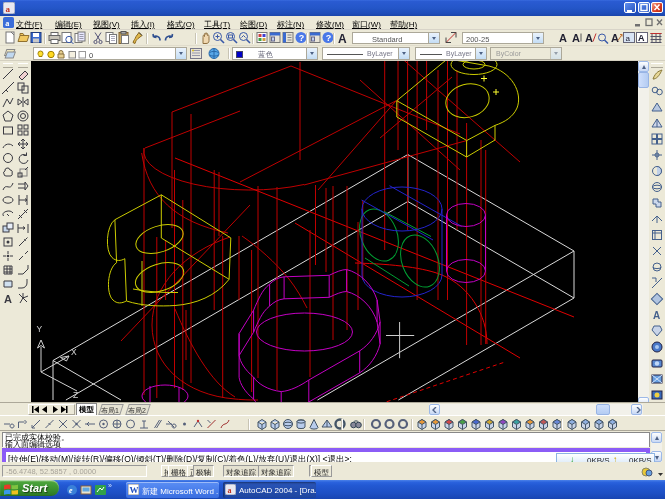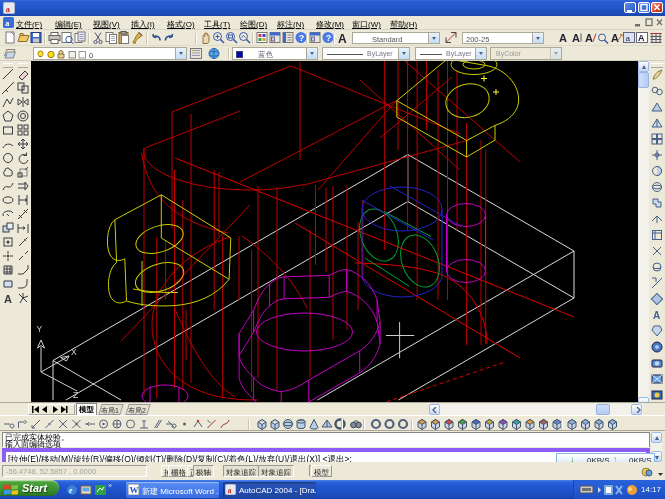--- a/index.html
+++ b/index.html
@@ -976,26 +976,13 @@
       </svg>
     <span style="position:absolute;left:16px;top:4px;">新建 Microsoft Word ...</span>
   </div>
   <div class="taskbtn" style="left:223px;width:93px;background:linear-gradient(#2a55b8,#1e46a0);box-shadow:inset 1px 1px 2px rgba(0,0,0,.4);">
     <svg class="abs" style="left:2px;top:2px" width="11" height="11" viewBox="0 0 11 11">
         <rect width="11" height="11" rx="2" fill="#e8e8f0" stroke="#8090b0"></rect>
         <text x="2.5" y="9" font-size="8" font-weight="bold" fill="#c03020" font-family="Liberation Serif">a</text>
       </svg>
     <span style="position:absolute;left:16px;top:4px;">AutoCAD 2004 - [Dra...</span>
   </div>
-  <div id="tray">
-    <svg class="abs" style="left:6px;top:4px" width="62" height="12" viewBox="0 0 62 12">
-      <rect x="0" y="2" width="13" height="7" rx="1" fill="#c8c8c8" stroke="#555"></rect>
-        <rect x="2" y="4" width="9" height="3" fill="#707070"></rect>
-      <path d="M18 3v6l3-3z" fill="#d0d8e8"></path>
-      <rect x="24" y="1" width="9" height="10" fill="#7aa8e0" rx="1"></rect>
-        <rect x="26" y="3" width="5" height="6" fill="#fff"></rect>
-      <path d="M36 2l6 8M36 10l6-8" stroke="#90b8f0" stroke-width="2"></path>
-      <circle cx="52" cy="6" r="5" fill="#f0a030"></circle>
-        <circle cx="50" cy="5" r="2" fill="#ffd080"></circle>
-    </svg>
-    <div class="abs" style="left:67px;top:5px;color:#fff;font-size:8px;">14:17</div>
-  </div>
 </div>
 
 </body></html>

